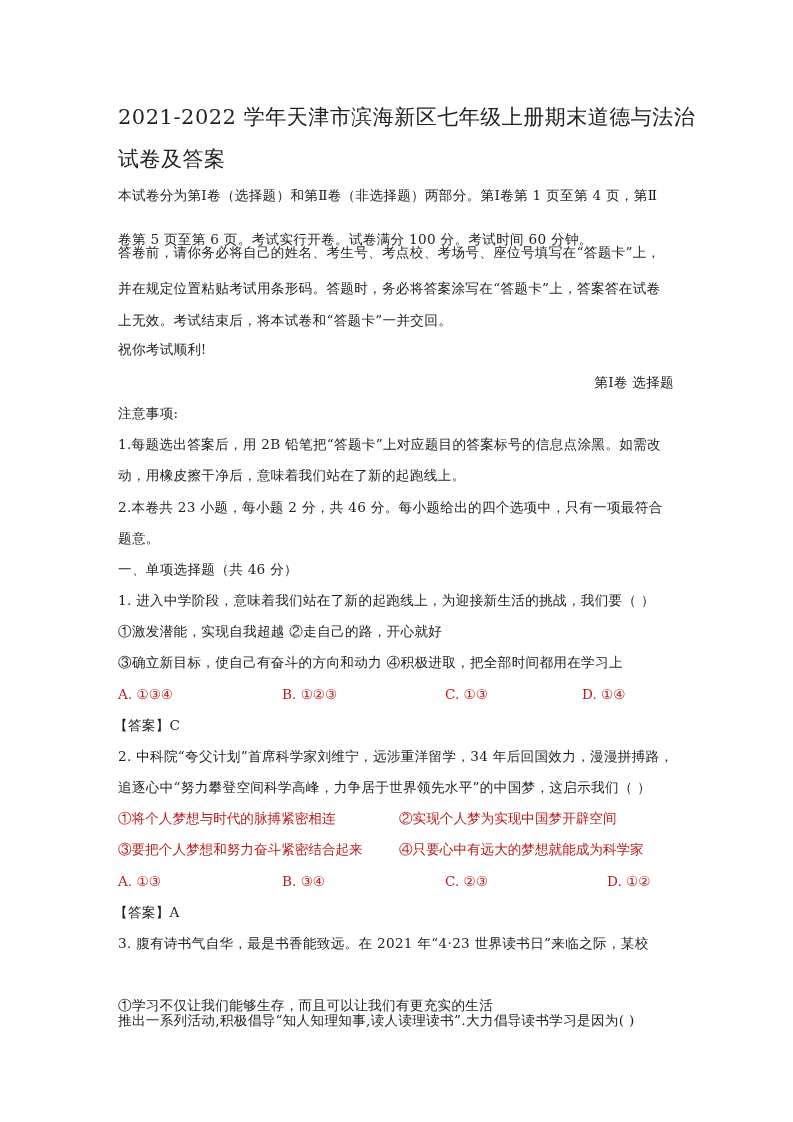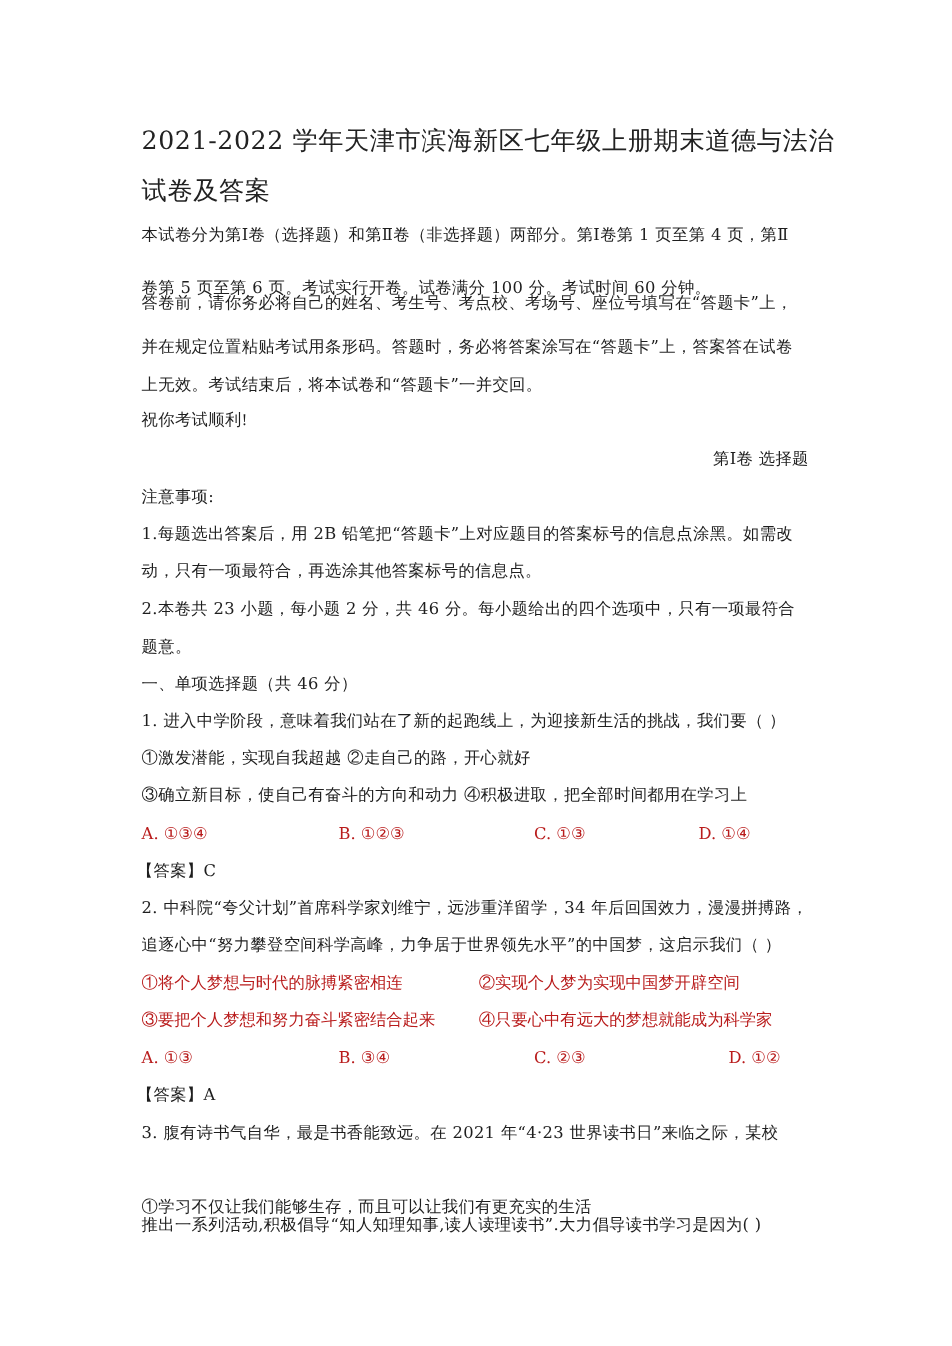--- a/index.html
+++ b/index.html
@@ -21,21 +21,21 @@
   <div class="line" style="top:187px;">本试卷分为第Ⅰ卷（选择题）和第Ⅱ卷（非选择题）两部分。第Ⅰ卷第 1 页至第 4 页，第Ⅱ</div>
   <div class="line" style="top:215px;margin-top:16px;">卷第 5 页至第 6 页。考试实行开卷。试卷满分 100 分。考试时间  60 分钟。</div>
   <div class="line" style="top:244px;">答卷前，请你务必将自己的姓名、考生号、考点校、考场号、座位号填写在“答题卡”上，</div>
   <div class="line" style="top:280px;">并在规定位置粘贴考试用条形码。答题时，务必将答案涂写在“答题卡”上，答案答在试卷</div>
   <div class="line" style="top:312px;">上无效。考试结束后，将本试卷和“答题卡”一并交回。</div>
   <div class="line" style="top:341px;font-family:Liberation Serif, serif;">祝你考试顺利!</div>
 
   <div class="line center" style="top:374px;text-align:right;">第Ⅰ卷  选择题</div>
   <div class="line" style="top:405px;">注意事项:</div>
   <div class="line" style="top:436px;">1.每题选出答案后，用  2B  铅笔把“答题卡”上对应题目的答案标号的信息点涂黑。如需改</div>
-  <div class="line" style="top:467px;">动，只有一项最符合，再选涂其他答案标号的信息点。</div>
+  <div class="line" style="top:467px;">动，用橡皮擦干净后，意味着我们站在了新的起跑线上。</div>
   <div class="line" style="top:499px;">2.本卷共  23 小题，每小题  2  分，共  46  分。每小题给出的四个选项中，只有一项最符合</div>
   <div class="line" style="top:530px;">题意。</div>
   <div class="line" style="top:561px;">一、单项选择题（共 46 分）</div>
 
   <div class="line" style="top:592px;">1.  进入中学阶段，意味着我们站在了新的起跑线上，为迎接新生活的挑战，我们要（      ）</div>
   <div class="line" style="top:623px;">①激发潜能，实现自我超越    ②走自己的路，开心就好</div>
   <div class="line" style="top:654px;">③确立新目标，使自己有奋斗的方向和动力   ④积极进取，把全部时间都用在学习上</div>
   <div class="opt" style="top:686px; left:0px;">A.  ①③④</div>
   <div class="opt" style="top:686px; left:164px;">B.  ①②③</div>
   <div class="opt" style="top:686px; left:327px;">C.  ①③</div>

